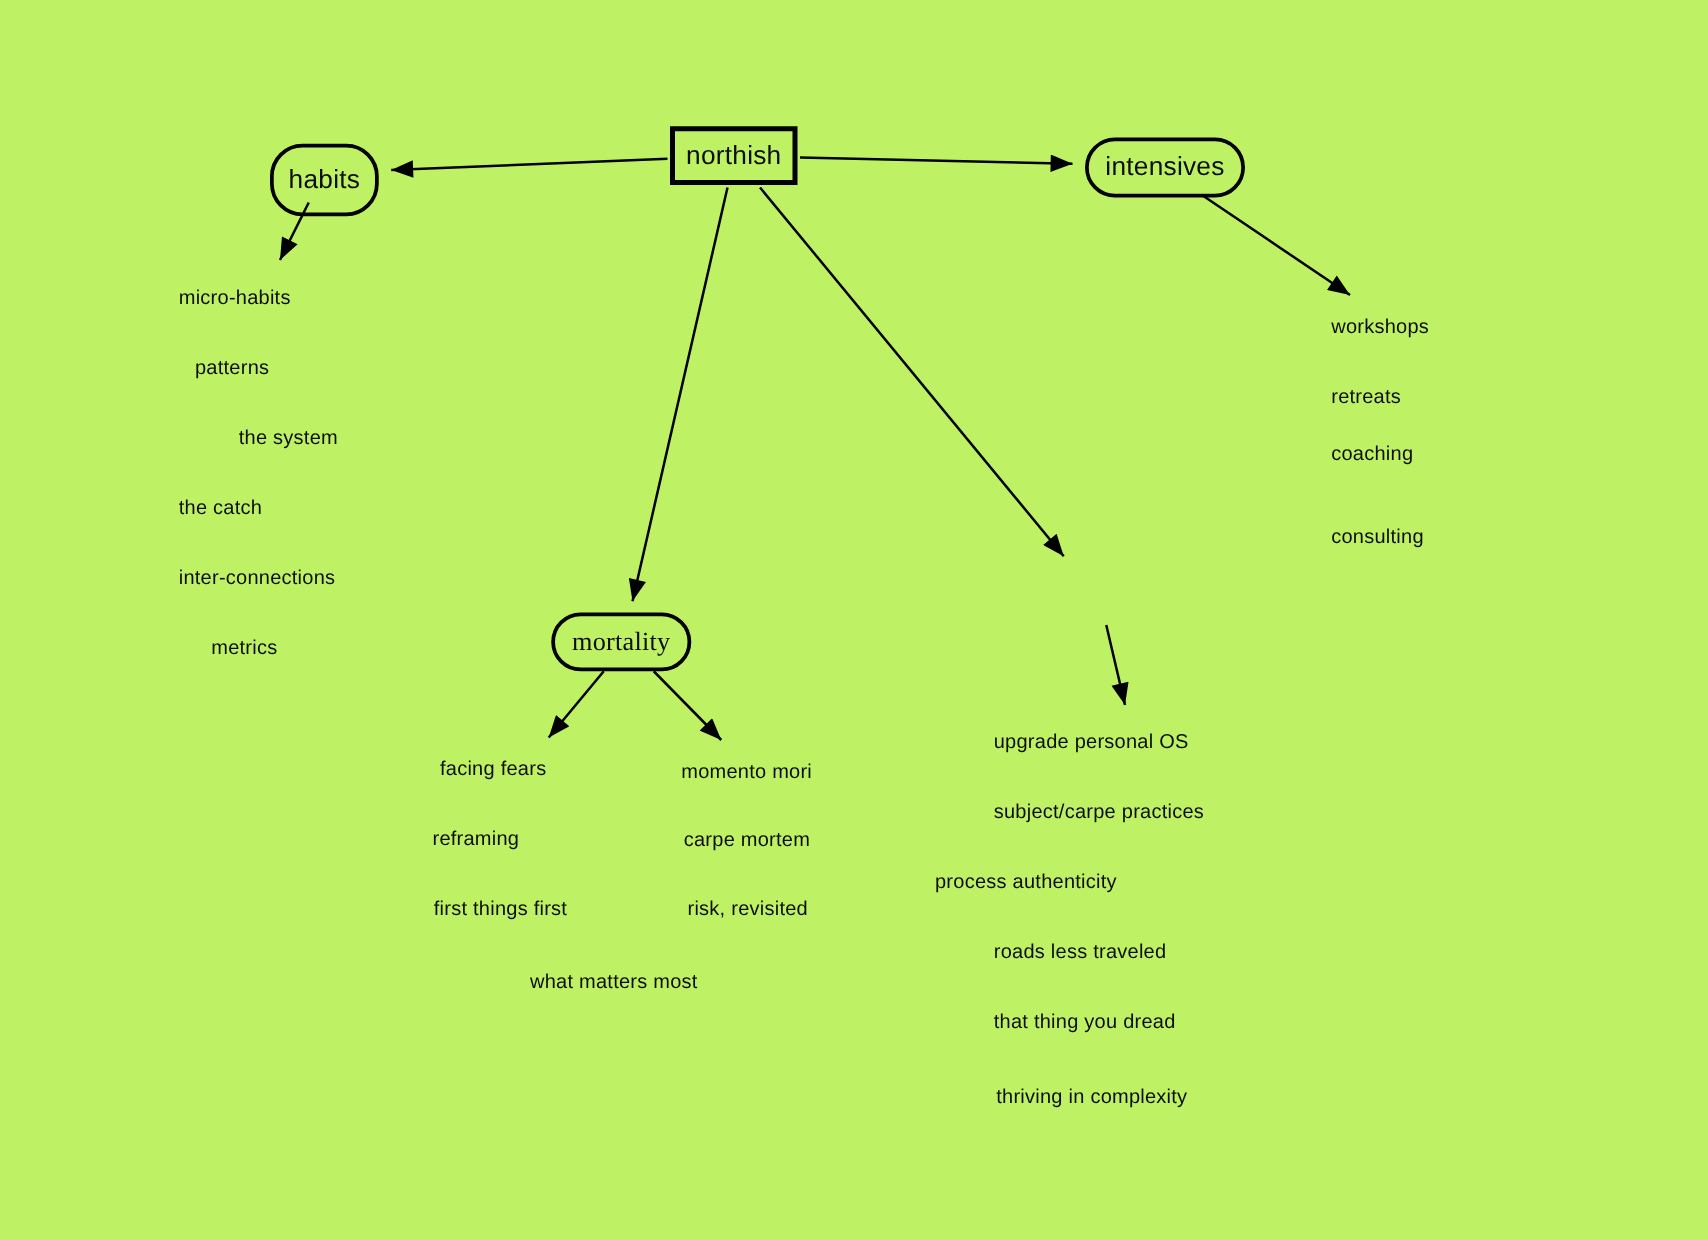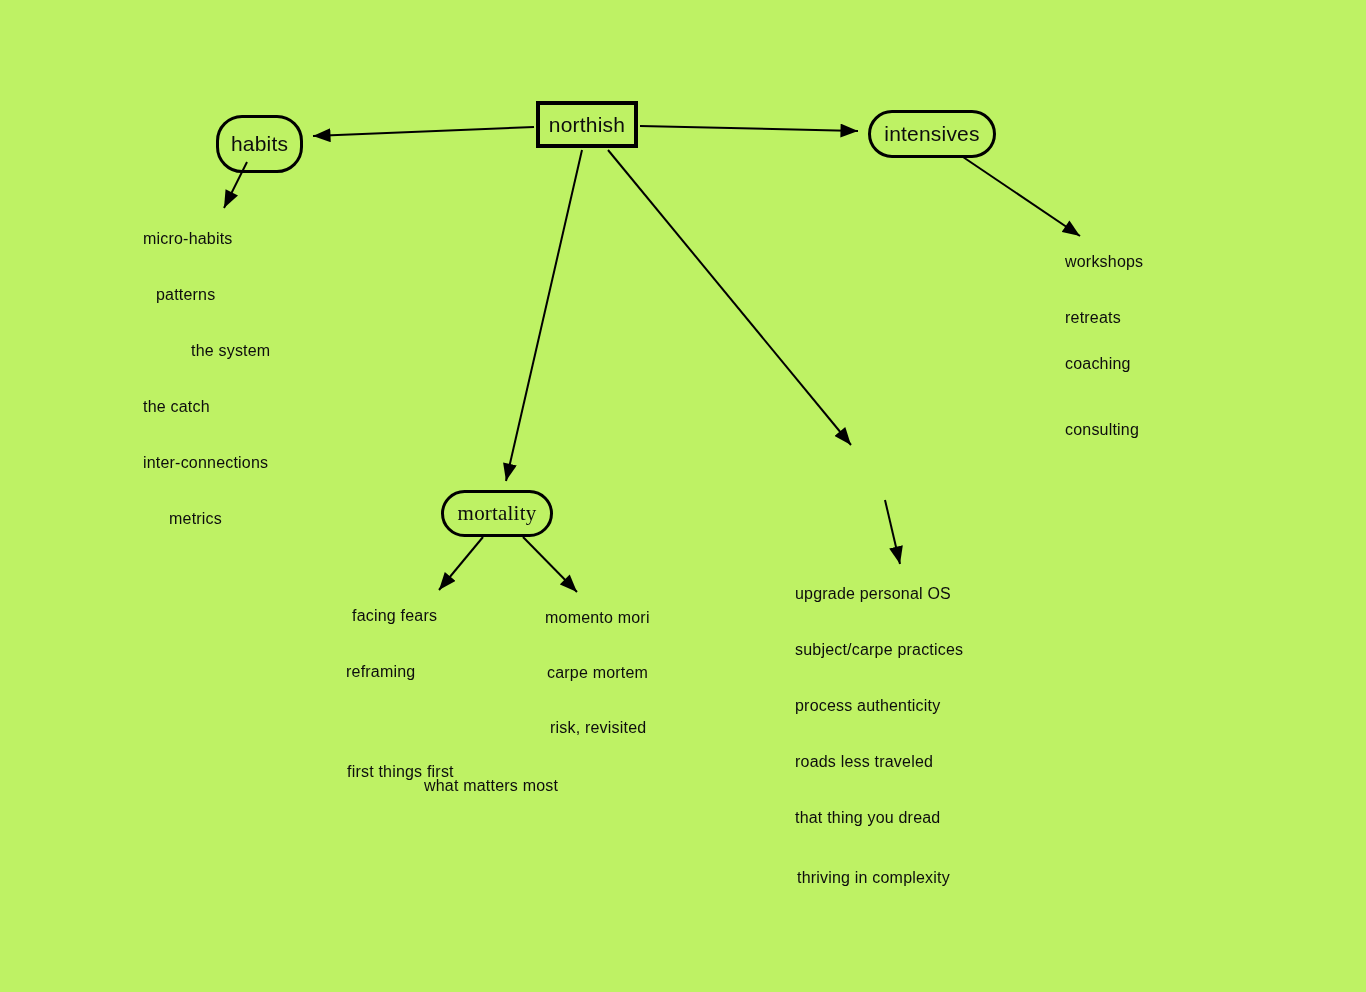--- a/index.html
+++ b/index.html
@@ -83,24 +83,24 @@
     <div class="label" style="left: 143px; top: 342px; margin-left: 48px;">the system</div>
     <div class="label" style="left: 143px; top: 398px;">the catch</div>
     <div class="label" style="left: 143px; top: 454px;">inter-connections</div>
     <div class="label" style="left: 143px; top: 510px; margin-left: 26px;">metrics</div>
     <div class="label" style="left: 1065px; top: 253px;">workshops</div>
     <div class="label" style="left: 1065px; top: 309px;">retreats</div>
     <div class="label" style="left: 1065px; top: 355px;">coaching</div>
     <div class="label" style="left: 1065px; top: 421px;">consulting</div>
     <div class="label" style="left: 352px; top: 607px;">facing fears</div>
     <div class="label" style="left: 346px; top: 663px;">reframing</div>
-    <div class="label" style="left: 347px; top: 719px; margin-top: 44px;">first things first</div>
+    <div class="label" style="left: 347px; top: 719px;">first things first</div>
     <div class="label" style="left: 545px; top: 609px;">momento mori</div>
     <div class="label" style="left: 547px; top: 664px;">carpe mortem</div>
     <div class="label" style="left: 550px; top: 719px;">risk, revisited</div>
     <div class="label" style="left: 424px; top: 777px;">what matters most</div>
     <div class="label" style="left: 795px; top: 585px;">upgrade personal OS</div>
     <div class="label" style="left: 795px; top: 641px;">subject/carpe practices</div>
-    <div class="label" style="left: 795px; top: 697px;">process authenticity</div>
+    <div class="label" style="left: 748px; top: 697px;">process authenticity</div>
     <div class="label" style="left: 795px; top: 753px;">roads less traveled</div>
     <div class="label" style="left: 795px; top: 809px;">that thing you dread</div>
     <div class="label" style="left: 797px; top: 869px;">thriving in complexity</div>
   </div>
 
 </body></html>

